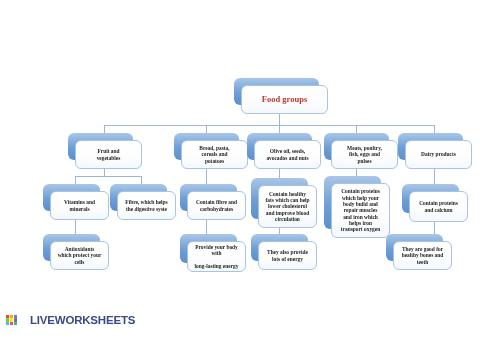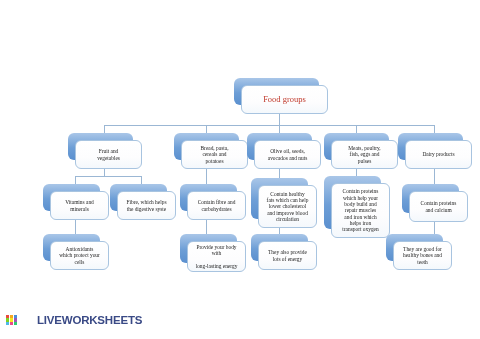--- a/index.html
+++ b/index.html
@@ -50,20 +50,21 @@
     top: 7px;
     width: calc(100% - 7px);
     height: calc(100% - 7px);
     border-radius: 6px;
     background: linear-gradient(180deg, #ffffff 0%, #fdfdfe 60%, #f4f8fc 100%);
     border: 1px solid #a8c4e0;
     display: flex;
     align-items: center;
     justify-content: center;
     overflow: hidden;
+    font-weight: bold;
   }
   .node .label {
     display: block;
     width: 100%;
     text-align: center;
     color: #1d1d1d;
     line-height: 1.18;
     padding: 0 2px;
     box-sizing: border-box;
     white-space: pre-line;
@@ -78,21 +79,21 @@
   .lvl2.clip .face { align-items: center; }
   .lvl2.clip .label { white-space: pre-line; }
 
   
   #watermark {
     position: absolute;
     left: 6px;
     top: 314px;
     display: flex;
     align-items: center;
-    gap: 20px;
+    gap: 13px;
   }
   #watermark .mark {
     width: 11px;
     height: 11px;
     display: grid;
     grid-template-columns: repeat(3, 1fr);
     grid-template-rows: repeat(3, 1fr);
     gap: 0.5px;
   }
   #watermark .mark i { display: block; }

